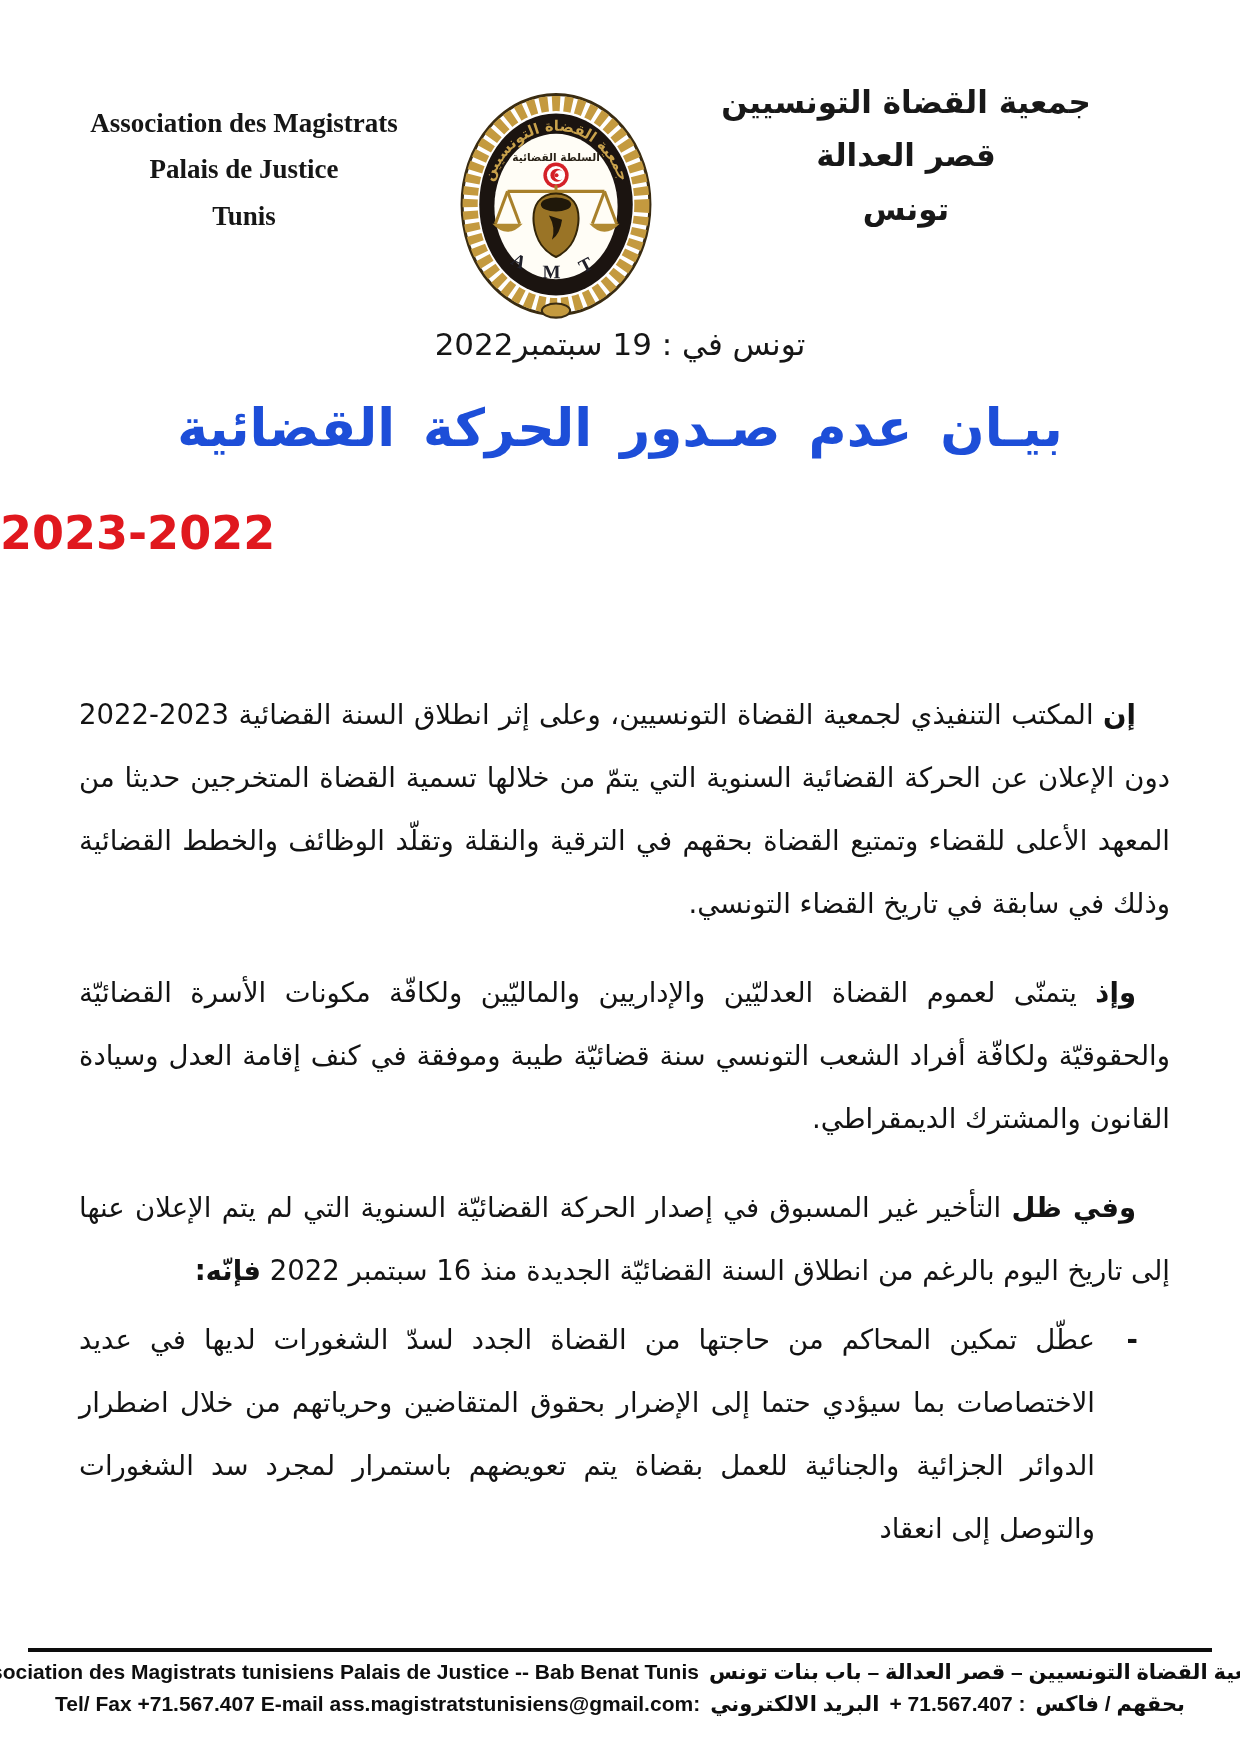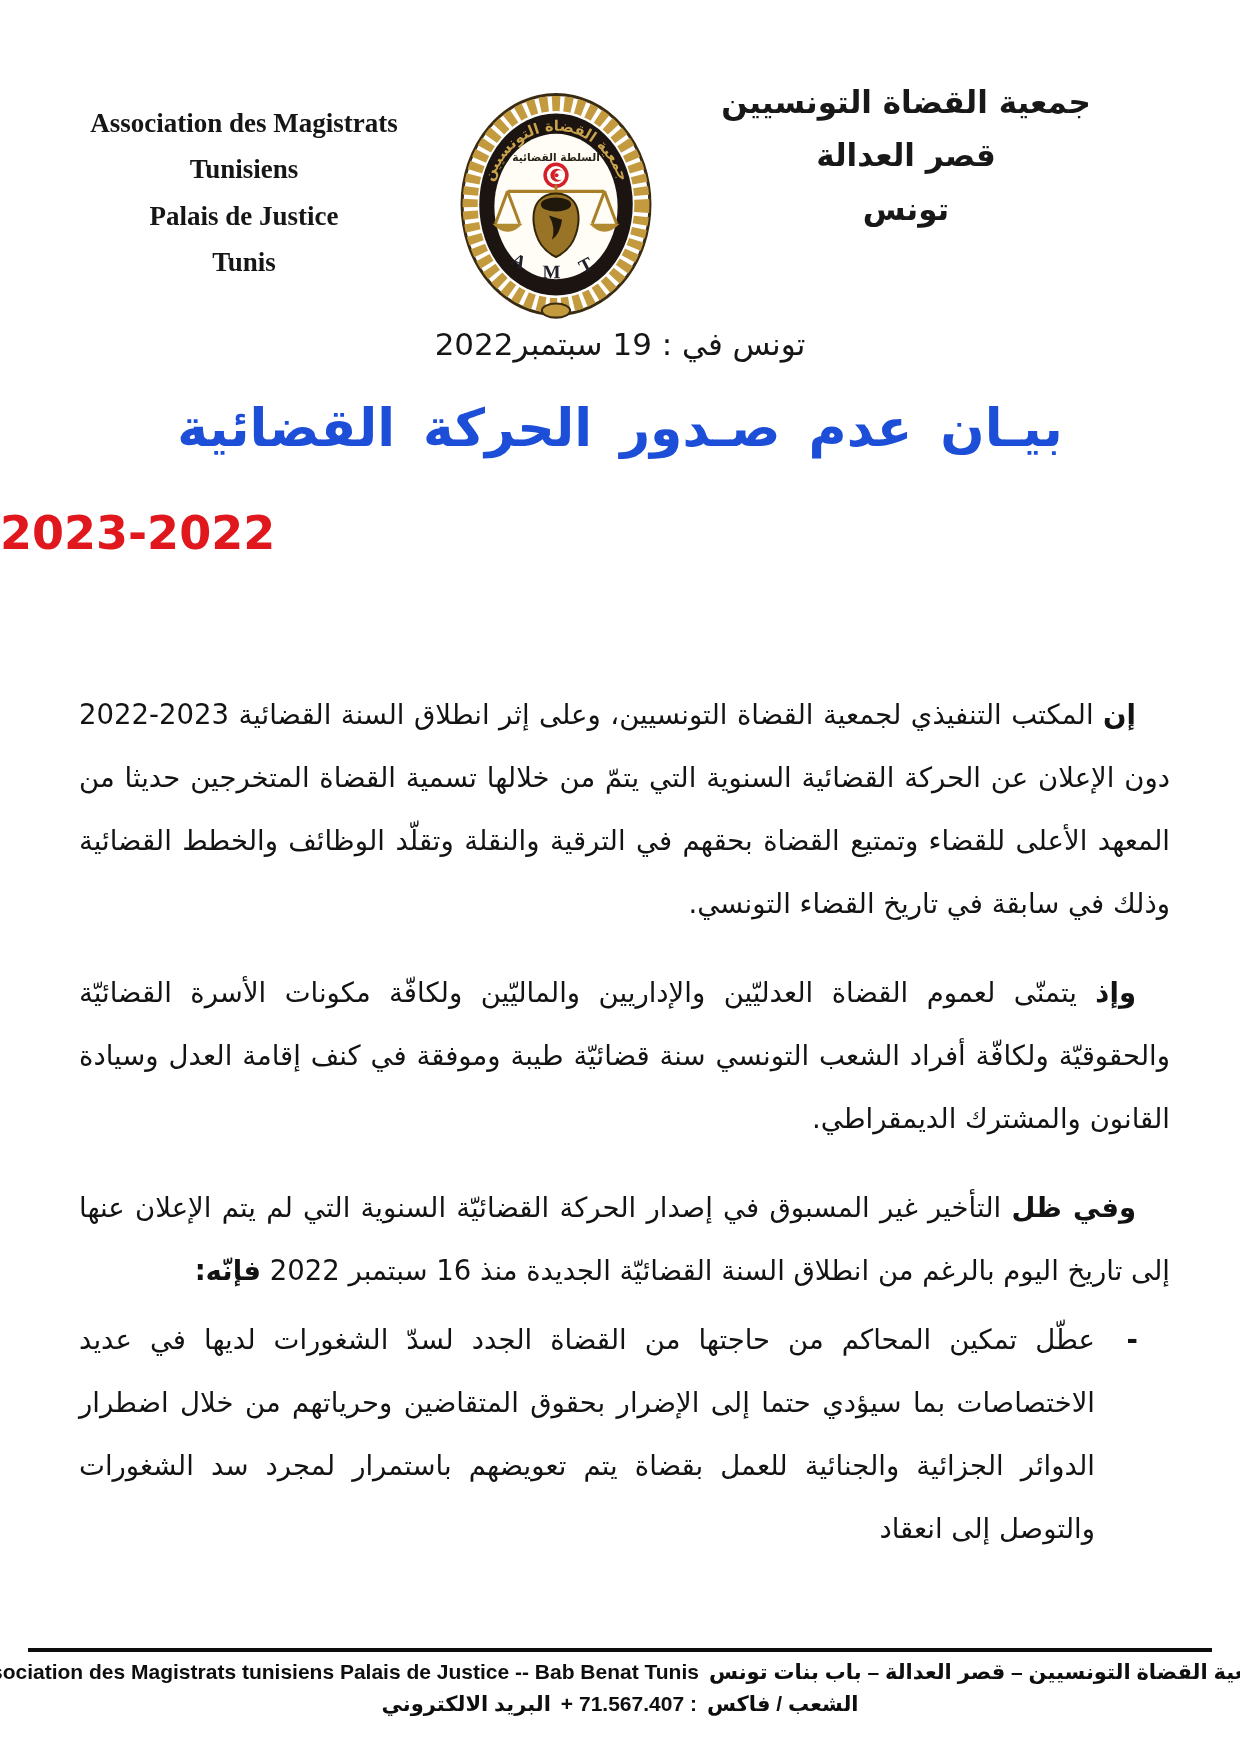--- a/index.html
+++ b/index.html
@@ -86,21 +86,20 @@
   .seg-rtl { direction:rtl; unicode-bidi:isolate; }
   .seg-ltr { direction:ltr; unicode-bidi:isolate; }
 </style>
 </head>
 <body>
 
 <div class="page">
 
   <div class="header-left">
     <div>Association des Magistrats</div>
-    <div>Tunisiens</div>
     <div>Palais de Justice</div>
     <div>Tunis</div>
   </div>
 
   <div class="logo-wrap">
     <svg class="logo-svg" viewBox="0 0 200 235">
       <defs>
         <path id="arcTop" d="M 32,124 A 68,80 0 0 1 168,124" fill="none"></path>
         <path id="arcBottom" d="M 56,176 Q 100,204 144,176" fill="none"></path>
       </defs>
@@ -169,18 +168,19 @@
       <p class="bullet-text">عطّل تمكين المحاكم من حاجتها من القضاة الجدد لسدّ الشغورات لديها في عديد الاختصاصات بما سيؤدي حتما إلى الإضرار بحقوق المتقاضين وحرياتهم من خلال اضطرار الدوائر الجزائية والجنائية للعمل بقضاة يتم تعويضهم باستمرار لمجرد سد الشغورات والتوصل إلى انعقاد</p>
     </div>
   </div>
 
   <div class="footer-rule"></div>
   <div class="footer-line footer-line-1">
     <span class="seg-ltr">Association des Magistrats tunisiens Palais de Justice -- Bab Benat Tunis</span>
     <span class="seg-rtl">جمعية القضاة التونسيين – قصر العدالة – باب بنات تونس</span>
   </div>
   <div class="footer-line footer-line-2">
+    <span class="seg-ltr">Tel/ Fax +71.567.407 E-mail ass.magistratstunisiens@gmail.com:</span>
     <span class="seg-rtl">البريد الالكتروني</span>
     <span class="seg-ltr">+ 71.567.407 :</span>
-    <span class="seg-rtl">الشعب / فاكس</span>
+    <span class="seg-rtl">بحقهم / فاكس</span>
   </div>
 
 </div>
 
 </body></html>

